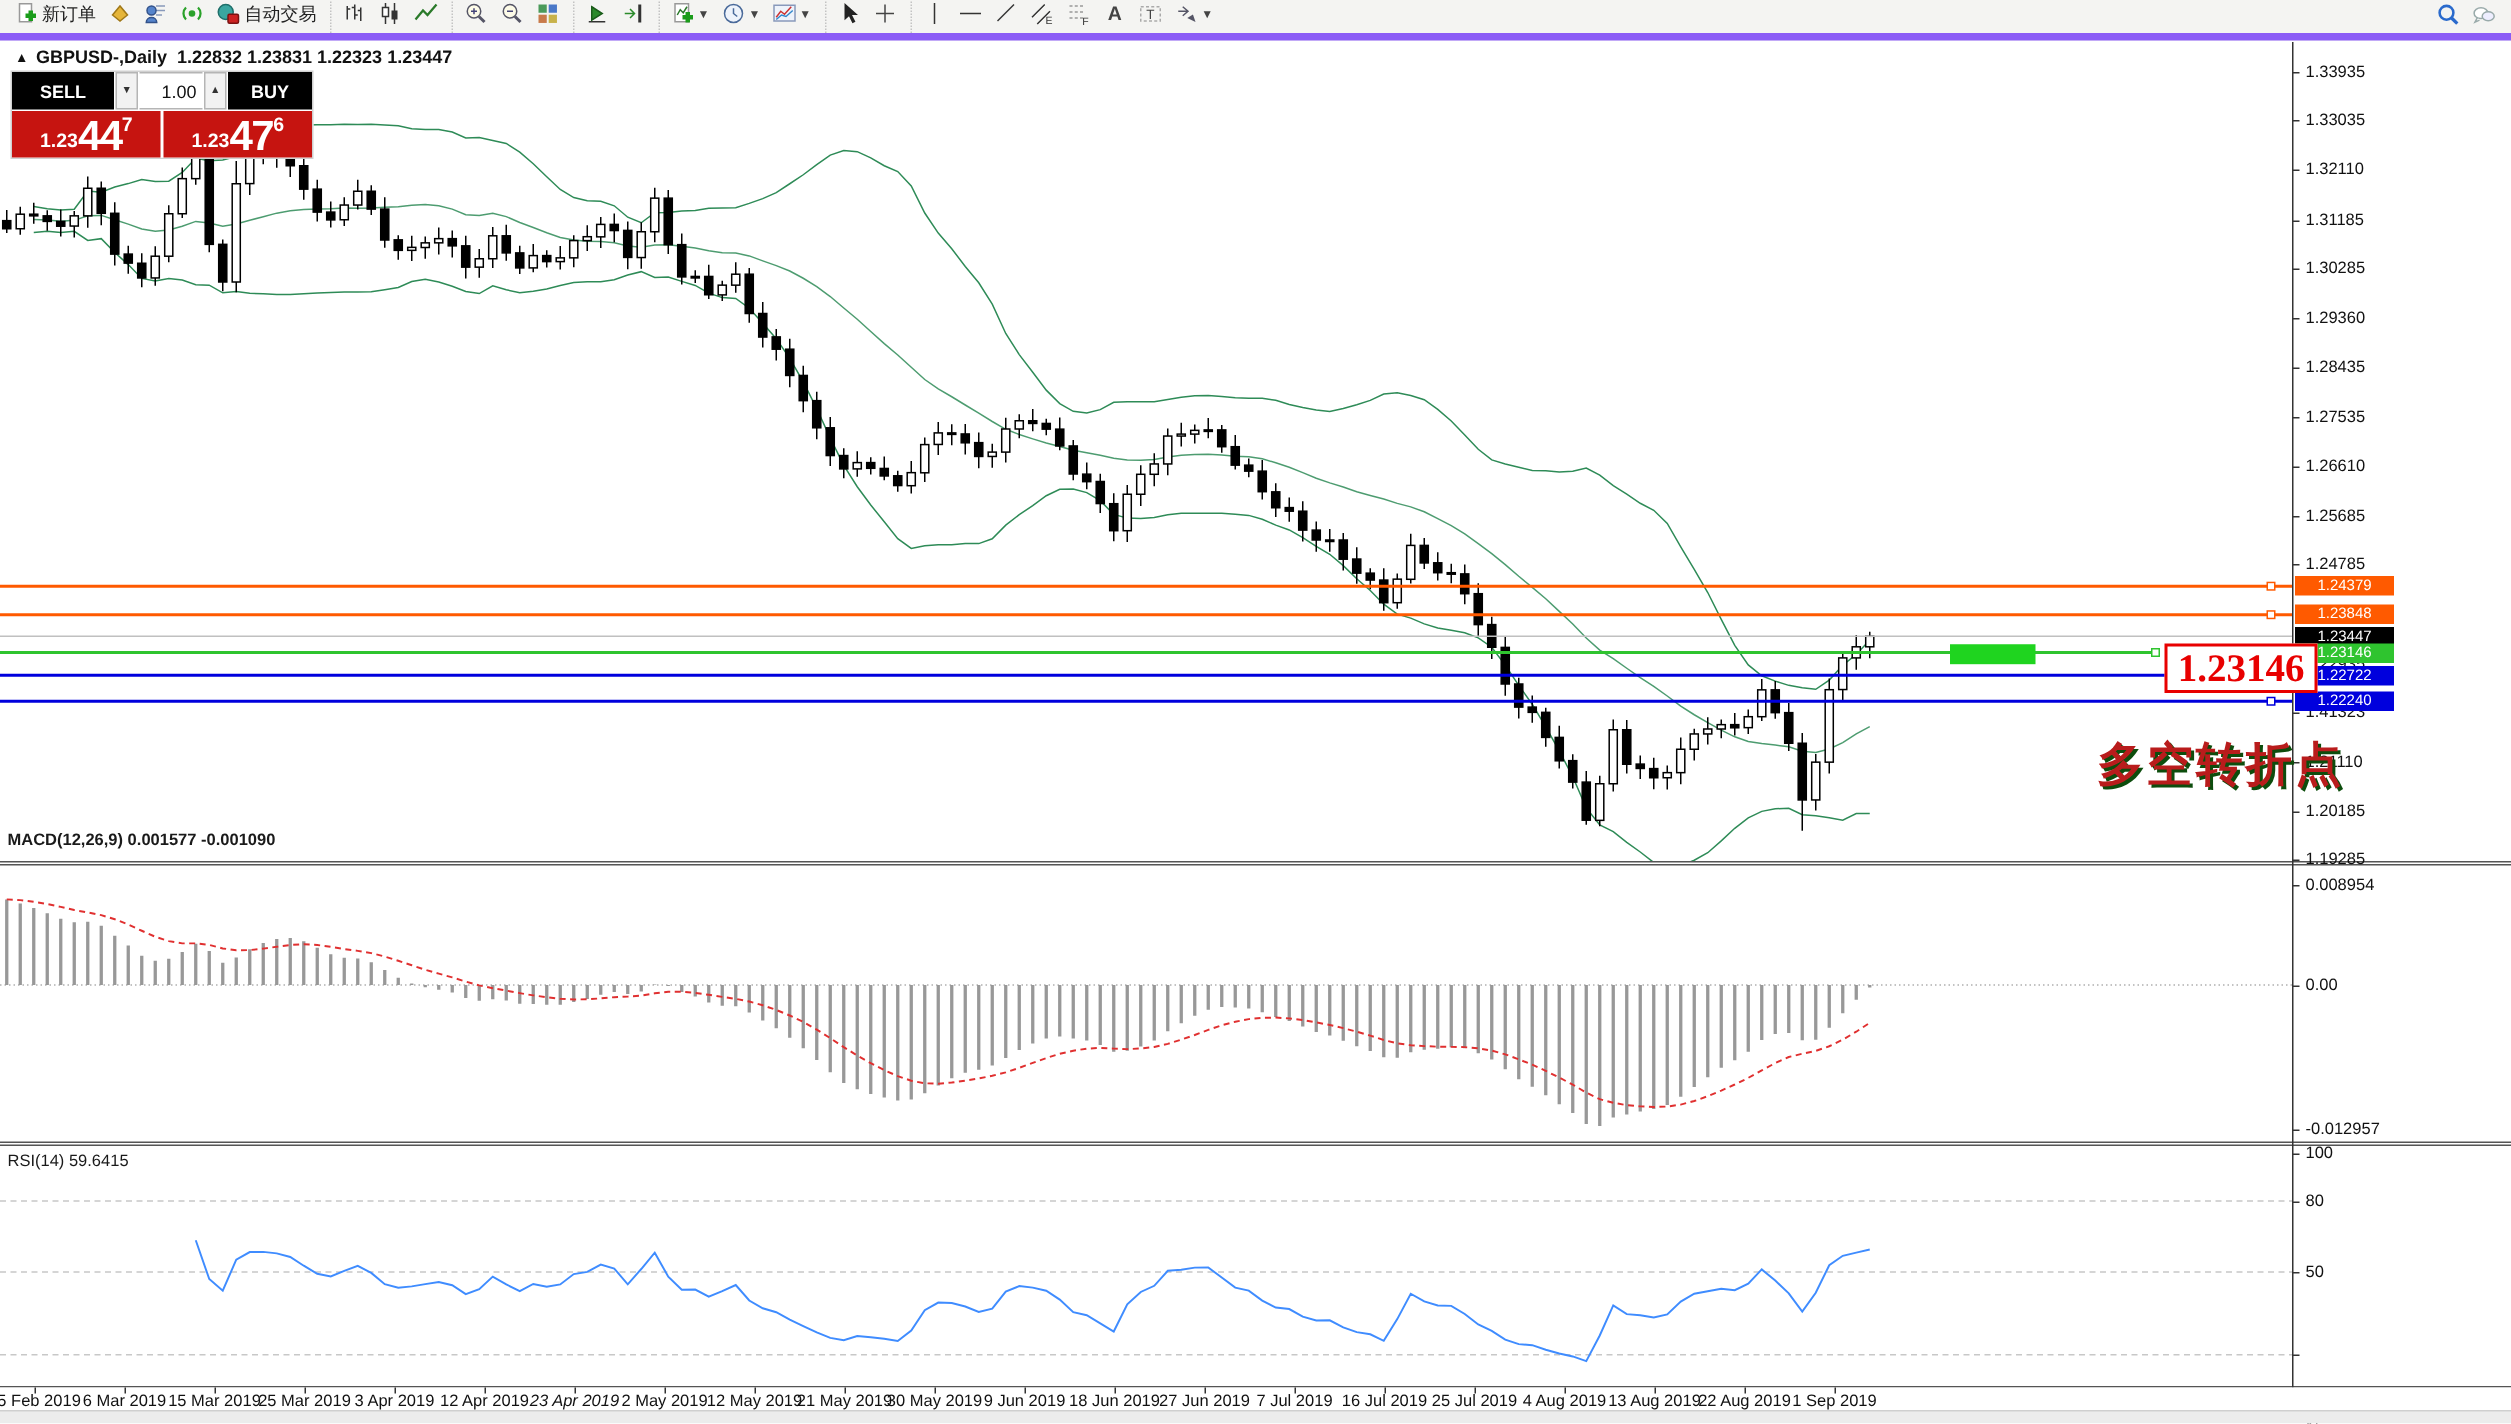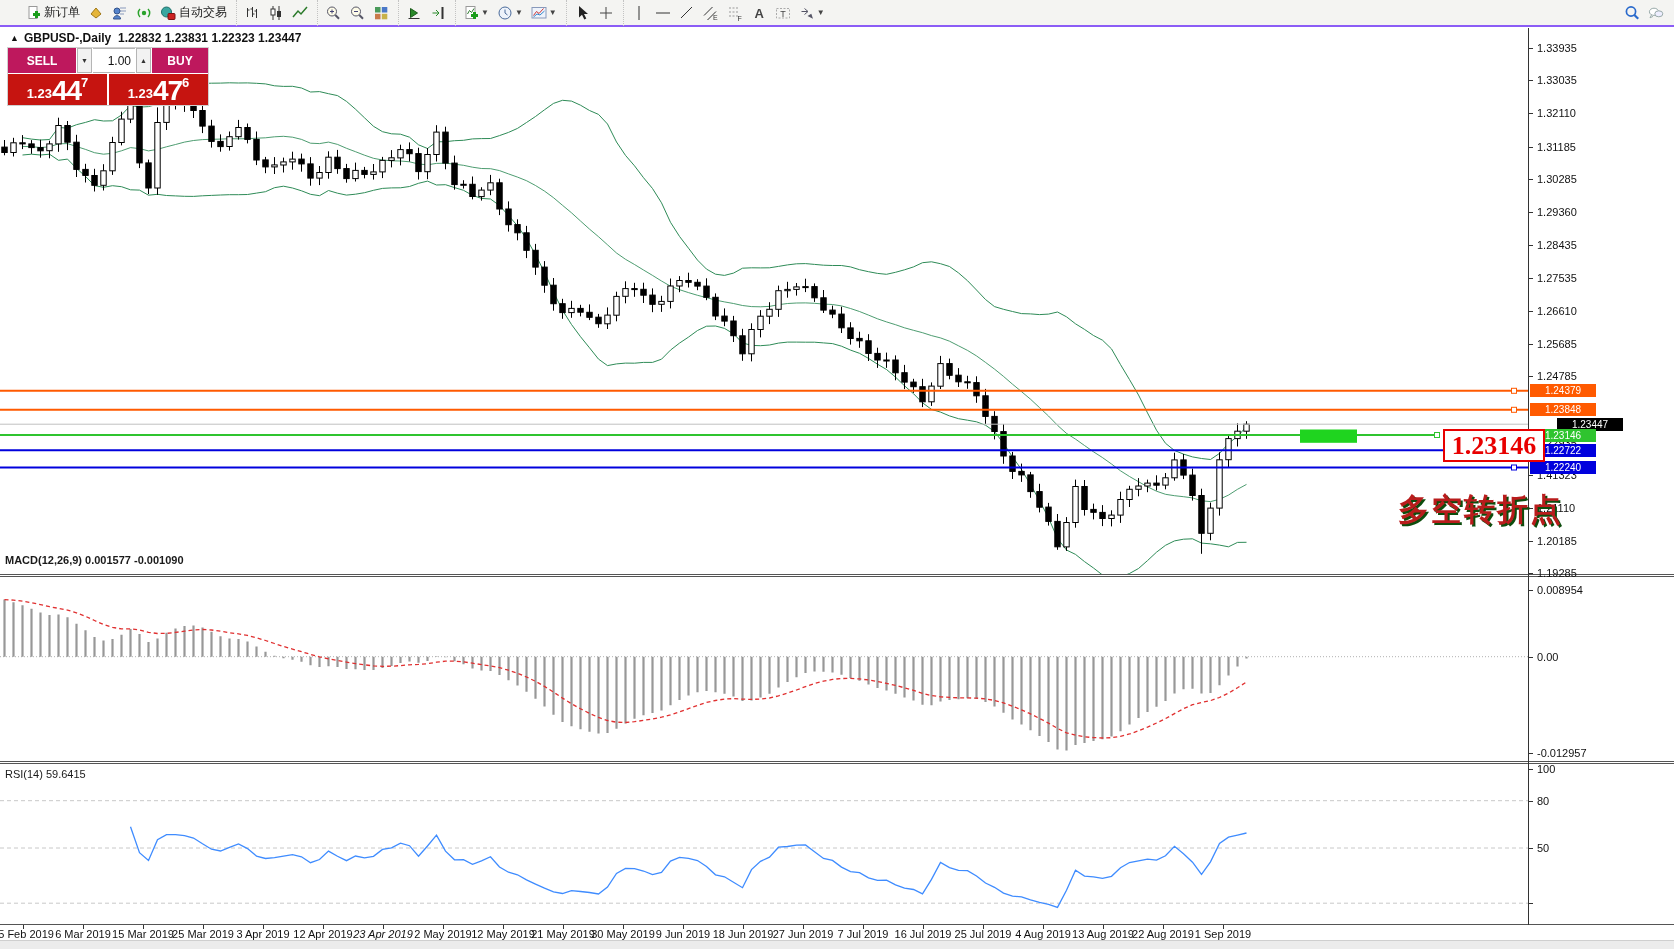--- a/index.html
+++ b/index.html
@@ -1,20 +1,20 @@
 <!DOCTYPE html>
 <html><head>
 <meta charset="utf-8">
 <style>
   html,body{margin:0;padding:0;background:#fff;width:1674px;height:949px;overflow:hidden;
     font-family:"Liberation Sans",sans-serif;-webkit-font-smoothing:antialiased;}
   .app{position:relative;width:1674px;height:949px;background:#fff;}
   
   .toolbar{position:absolute;left:0;top:0;width:1674px;height:27px;background:#f4f4f2;
-    border-bottom:2px solid #8b5cf6;display:flex;align-items:center;padding-left:18px;box-sizing:border-box;}
+    border-bottom:5px solid #8b5cf6;display:flex;align-items:flex-end;padding-left:2px;box-sizing:border-box;}
   .tb-group{display:flex;align-items:center;height:26px;padding:0 3px;border-left:1px dotted #c3c3c3;margin-left:2px;}
   .tb-group:first-child{border-left:none;margin-left:0;}
   .tb-btn{display:flex;align-items:center;height:22px;padding:0 3px;border:1px solid transparent;border-radius:2px;cursor:default;}
   .tb-btn svg{display:block;}
   .tb-label{font-size:12px;color:#222;margin-left:3px;white-space:nowrap;}
   .tb-caret{font-size:8px;color:#444;margin-left:2px;}
   .tf-btn{font-size:11px;color:#333;padding:2px 7px;border:1px solid transparent;border-radius:2px;margin:0 1px;}
   .tf-btn.active{background:#ffffff;border-color:#b0b0b0;box-shadow:inset 0 1px 2px rgba(0,0,0,.15);}
   .tb-right{margin-left:auto;display:flex;align-items:center;margin-right:6px;}
   
@@ -27,21 +27,21 @@
   .panel-label{position:absolute;left:5px;font-size:11px;color:#1a1a1a;white-space:nowrap;}
   .date-bar{position:absolute;left:0;top:925px;width:1674px;height:15px;background:#fff;}
   .date-label{position:absolute;top:3px;font-size:11px;color:#111;white-space:nowrap;transform:translateX(-50%);}
   .date-tick{position:absolute;top:0;width:1px;height:4px;background:#333;}
   .status-bar{position:absolute;left:0;top:940px;width:1674px;height:9px;background:#ececec;border-top:1px solid #cfcfcf;box-sizing:border-box;}
   
   .chart-title{position:absolute;left:10px;top:31px;font-size:12px;font-weight:600;color:#111;white-space:nowrap;}
   .chart-title .tri{font-size:9px;margin-right:5px;vertical-align:1px;}
   .one-click{position:absolute;left:7px;top:47px;width:200px;background:#fff;border:1px solid #d0d0d0;}
   .oc-row1{display:flex;height:25px;gap:1px;background:#fff;}
-  .oc-btn{background:#be185d;color:#fff;font-size:12px;font-weight:700;display:flex;align-items:center;justify-content:center;}
+  .oc-btn{background:#000000;color:#fff;font-size:12px;font-weight:700;display:flex;align-items:center;justify-content:center;}
   .oc-sell{width:68px;}
   .oc-buy{width:59px;flex:1;}
   .oc-step{width:15px;background:#f2f2f2;border:1px solid #b5b5b5;box-sizing:border-box;font-size:7px;color:#333;display:flex;align-items:center;justify-content:center;}
   .oc-vol{width:38px;background:#fff;border-top:1px solid #b5b5b5;border-bottom:1px solid #b5b5b5;font-size:12px;color:#111;display:flex;align-items:center;justify-content:flex-end;padding-right:4px;}
   .oc-row2{display:flex;height:31px;gap:2px;background:#fff;margin-top:1px;}
   .oc-price{background:#c61410;color:#fff;flex:1;display:flex;align-items:flex-end;justify-content:center;padding-bottom:1px;}
   .oc-prefix{font-size:13px;font-weight:700;margin-bottom:3px;}
   .oc-big{font-size:28px;font-weight:700;line-height:26px;letter-spacing:-1px;}
   .oc-sup{font-size:13px;font-weight:700;align-self:flex-start;margin-top:1px;}
   
@@ -449,21 +449,21 @@
       <div class="tick-dash" style="top: 443px;"></div>
       <div class="axis-tick-label" style="top: 437px;">1.22935</div>
       <div class="tick-dash" style="top: 475px;"></div>
       <div class="axis-tick-label" style="top: 469px;">1.41323</div>
       <div class="tick-dash" style="top: 508px;"></div>
       <div class="axis-tick-label" style="top: 502px;">1.21110</div>
       <div class="tick-dash" style="top: 541px;"></div>
       <div class="axis-tick-label" style="top: 535px;">1.20185</div>
       <div class="tick-dash" style="top: 573px;"></div>
       <div class="axis-tick-label" style="top: 567px;">1.19285</div>
-      <div class="lvl-label" style="top: 418px; background: rgb(0, 0, 0); margin-left: 27px;">1.23447</div>
+      <div class="lvl-label" style="top: 418px; background: rgb(0, 0, 0);">1.23447</div>
       <div class="lvl-label" style="top: 384px; background: rgb(255, 90, 0);">1.24379</div>
       <div class="lvl-label" style="top: 403px; background: rgb(255, 90, 0);">1.23848</div>
       <div class="lvl-label" style="top: 429px; background: rgb(47, 196, 47);">1.23146</div>
       <div class="lvl-label" style="top: 444px; background: rgb(0, 0, 221);">1.22722</div>
       <div class="lvl-label" style="top: 461px; background: rgb(0, 0, 221);">1.22240</div>
       <div class="tick-dash" style="top: 590px;"></div>
       <div class="axis-tick-label" style="top: 584px;">0.008954</div>
       <div class="tick-dash" style="top: 657px;"></div>
       <div class="axis-tick-label" style="top: 651px;">0.00</div>
       <div class="tick-dash" style="top: 753px;"></div>

